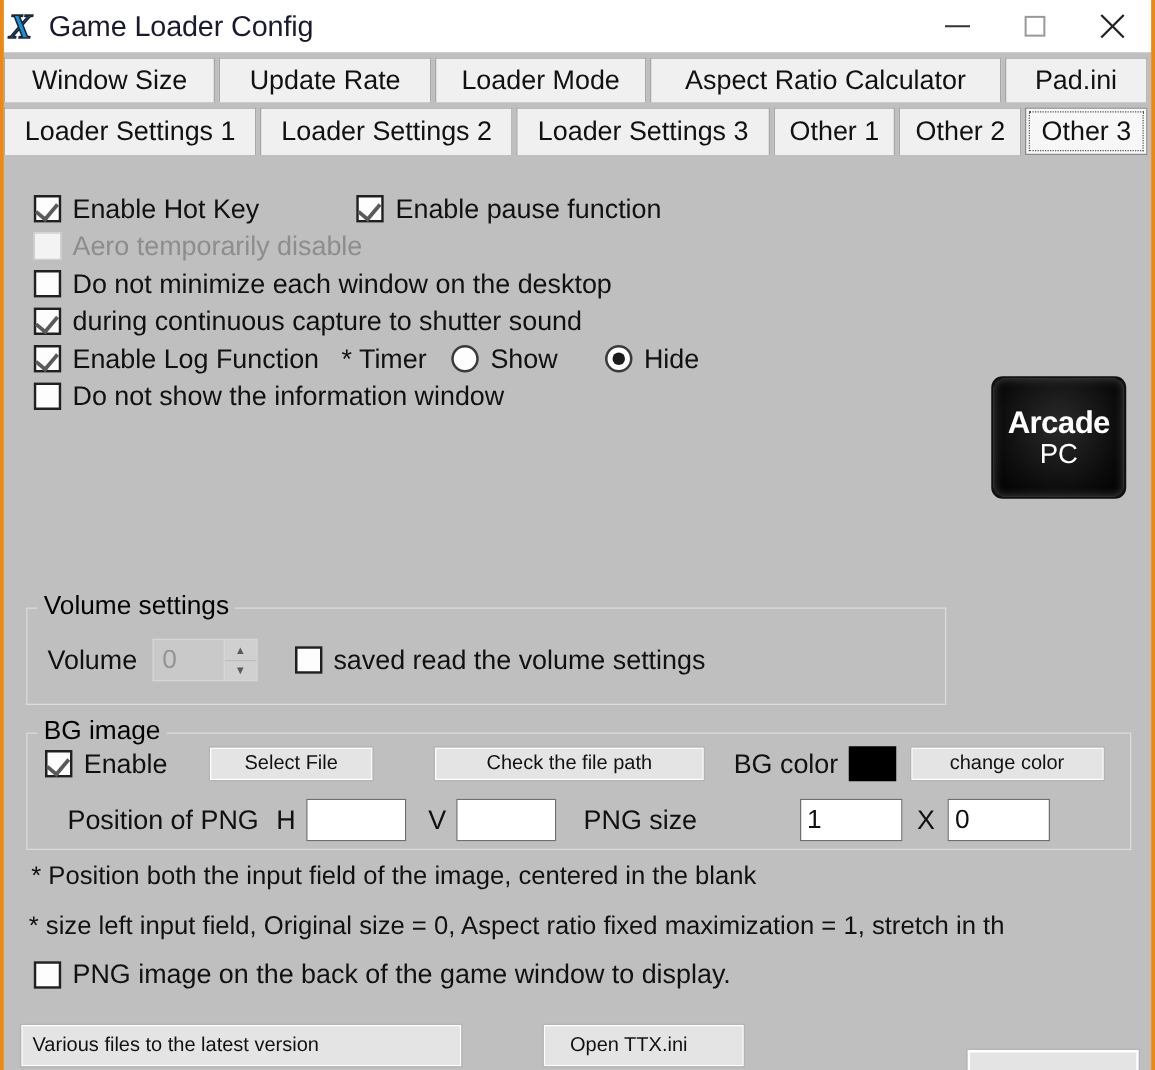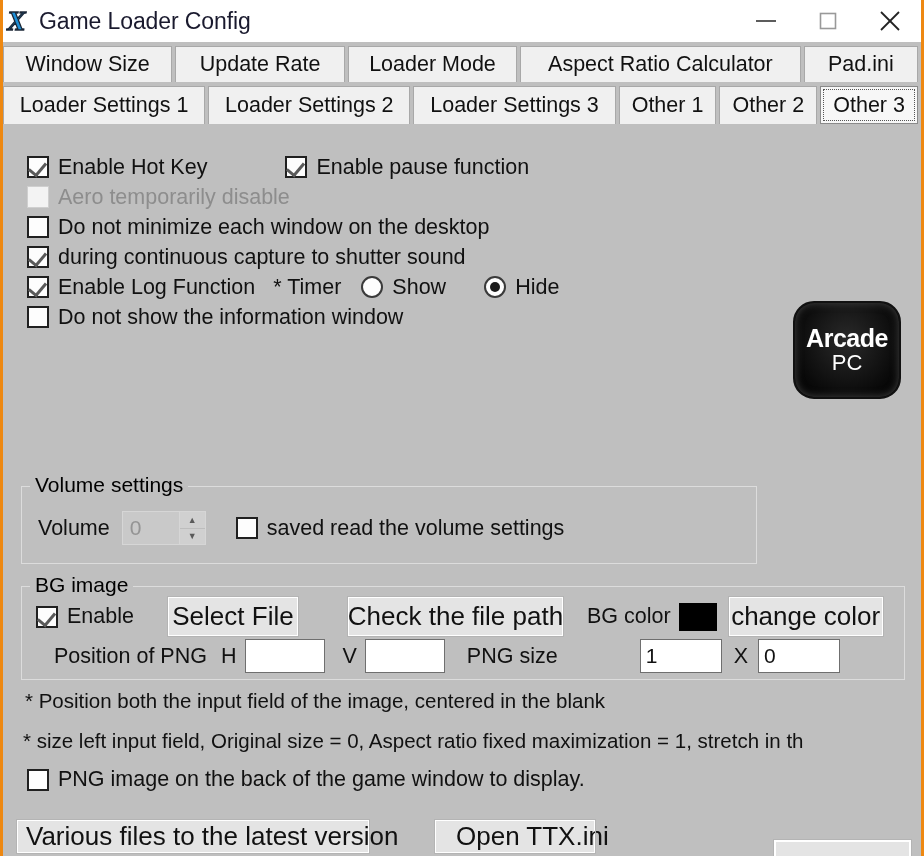--- a/index.html
+++ b/index.html
@@ -117,21 +117,21 @@
 
   #timer-label { font-size: 21.5px; color: #111; margin-left: 18px; white-space: nowrap; }
   #radio-show { margin-left: 20px; }
   #radio-hide { margin-left: 38px; }
 
   
   #arcade-logo {
     position: absolute; left: 790px; top: 177px;
     width: 108px; height: 98px;
     background: radial-gradient(ellipse at 50% 40%, #2a2a2a 0%, #0a0a0a 70%, #000 100%);
-    border-radius: 21px;
+    border-radius: 9px;
     border: 2px solid #111;
     box-shadow: inset 0 0 8px #444;
     display: flex; flex-direction: column;
     align-items: center; justify-content: center;
     color: #fff;
   }
   #arcade-logo .l1 { font-size: 25px; font-weight: bold; letter-spacing: -0.5px; line-height: 1; }
   #arcade-logo .l2 { font-size: 22px; font-weight: normal; line-height: 1.05; }
 
   
@@ -177,21 +177,21 @@
     display: flex; align-items: center; gap: 0;
   }
   #bg-row2 {
     position: absolute; left: 14px; top: 52px;
     display: flex; align-items: center;
   }
   .btn {
     background: #e4e4e4;
     border: 1px solid #ffffff;
     outline: 1px solid #b4b4b4;
-    font-size: 26px; color: #111;
+    font-size: 16px; color: #111;
     padding: 3px 10px;
     white-space: nowrap;
     display: inline-flex; align-items: center; justify-content: center;
   }
   .txtin {
     background: #ffffff;
     border: 1px solid #6f6f6f;
     height: 34px;
     font-size: 21px; color: #111;
     display: flex; align-items: center;

